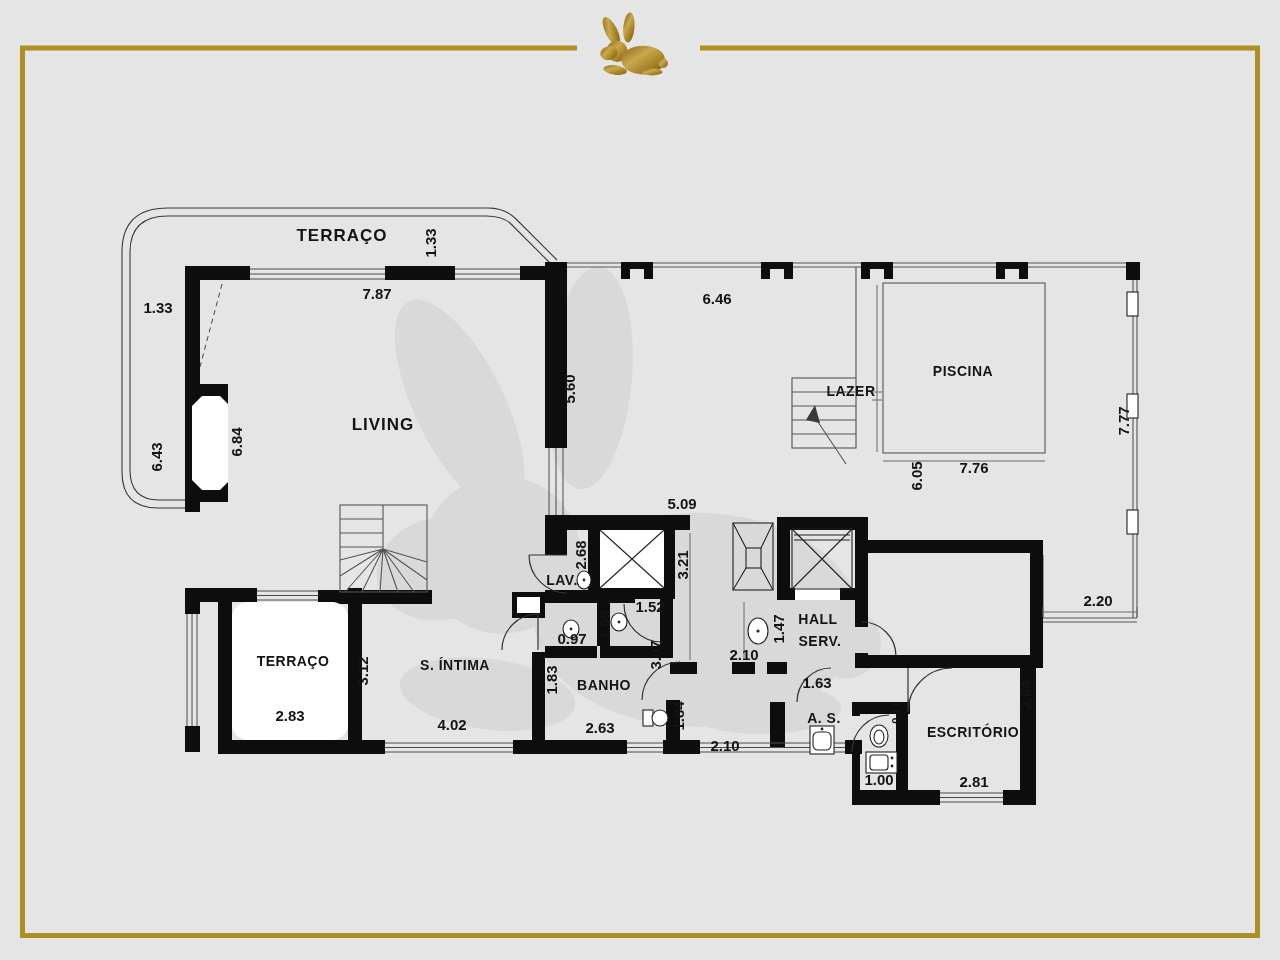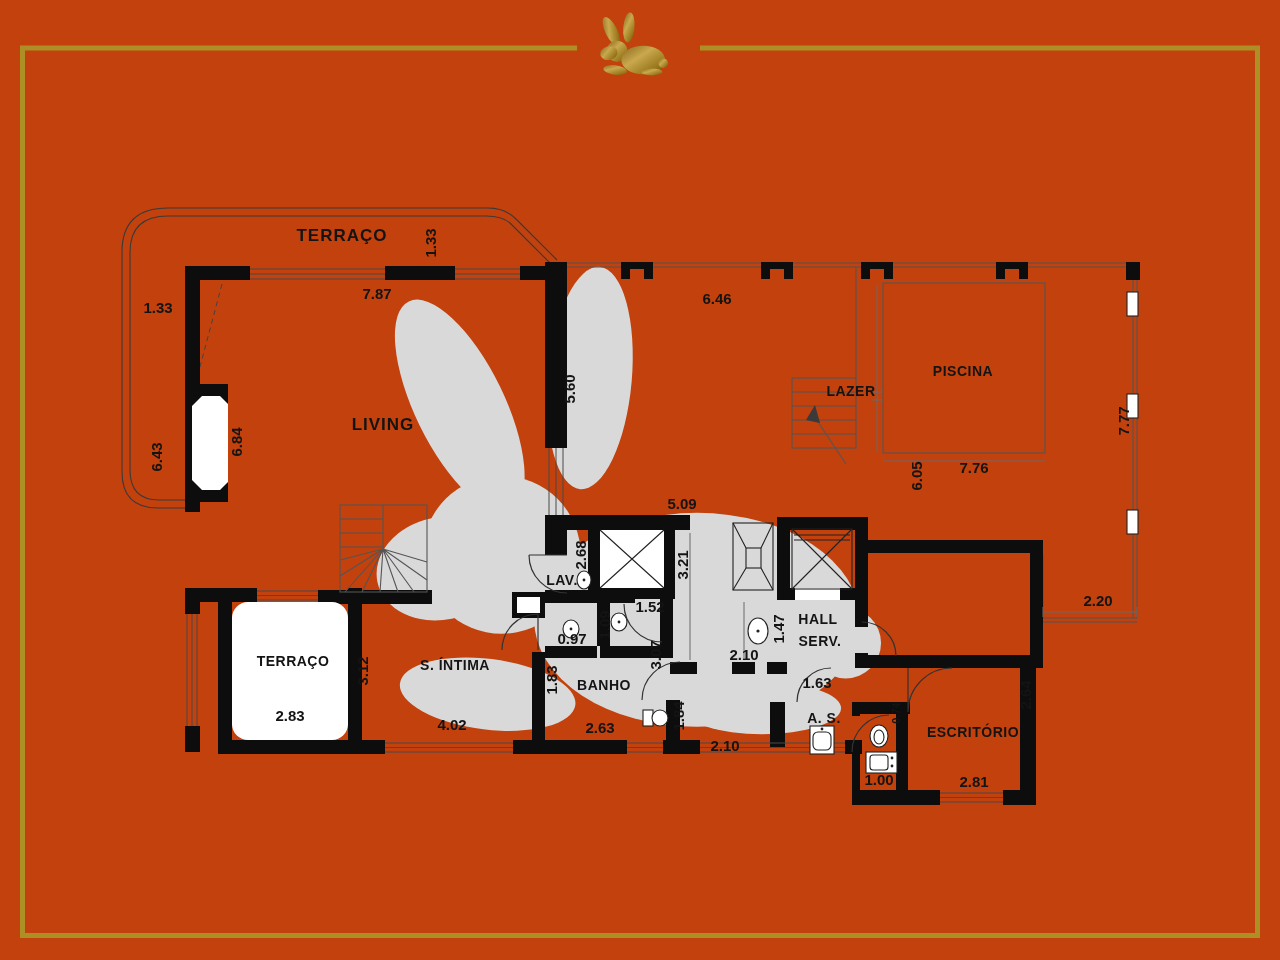--- a/index.html
+++ b/index.html
@@ -1,16 +1,16 @@
 <!DOCTYPE html>
 <html><head>
 <meta charset="utf-8">
 <style>
   html,body{margin:0;padding:0;background:#ffffff;}
-  .page{width:1280px;height:960px;position:relative;background:#c2410c;overflow:hidden;}
+  .page{width:1280px;height:960px;position:relative;background:#e5e5e5;overflow:hidden;}
   svg{display:block;}
   text{font-family:"Liberation Sans", sans-serif;fill:#141414;}
   .room{font-size:17px;font-weight:700;letter-spacing:1px;}
   .room-sm{font-size:14px;font-weight:700;letter-spacing:.5px;}
   .dim{font-size:15px;font-weight:700;}
   .dim-xs{font-size:11px;font-weight:700;}
   .wall{fill:#0d0d0d;stroke:none;}
   .whitecut{fill:#ffffff;stroke:none;}
   .thin{stroke:#3a3a3a;stroke-width:1.1;fill:none;}
   .thin2{stroke:#555;stroke-width:1.1;fill:none;}

